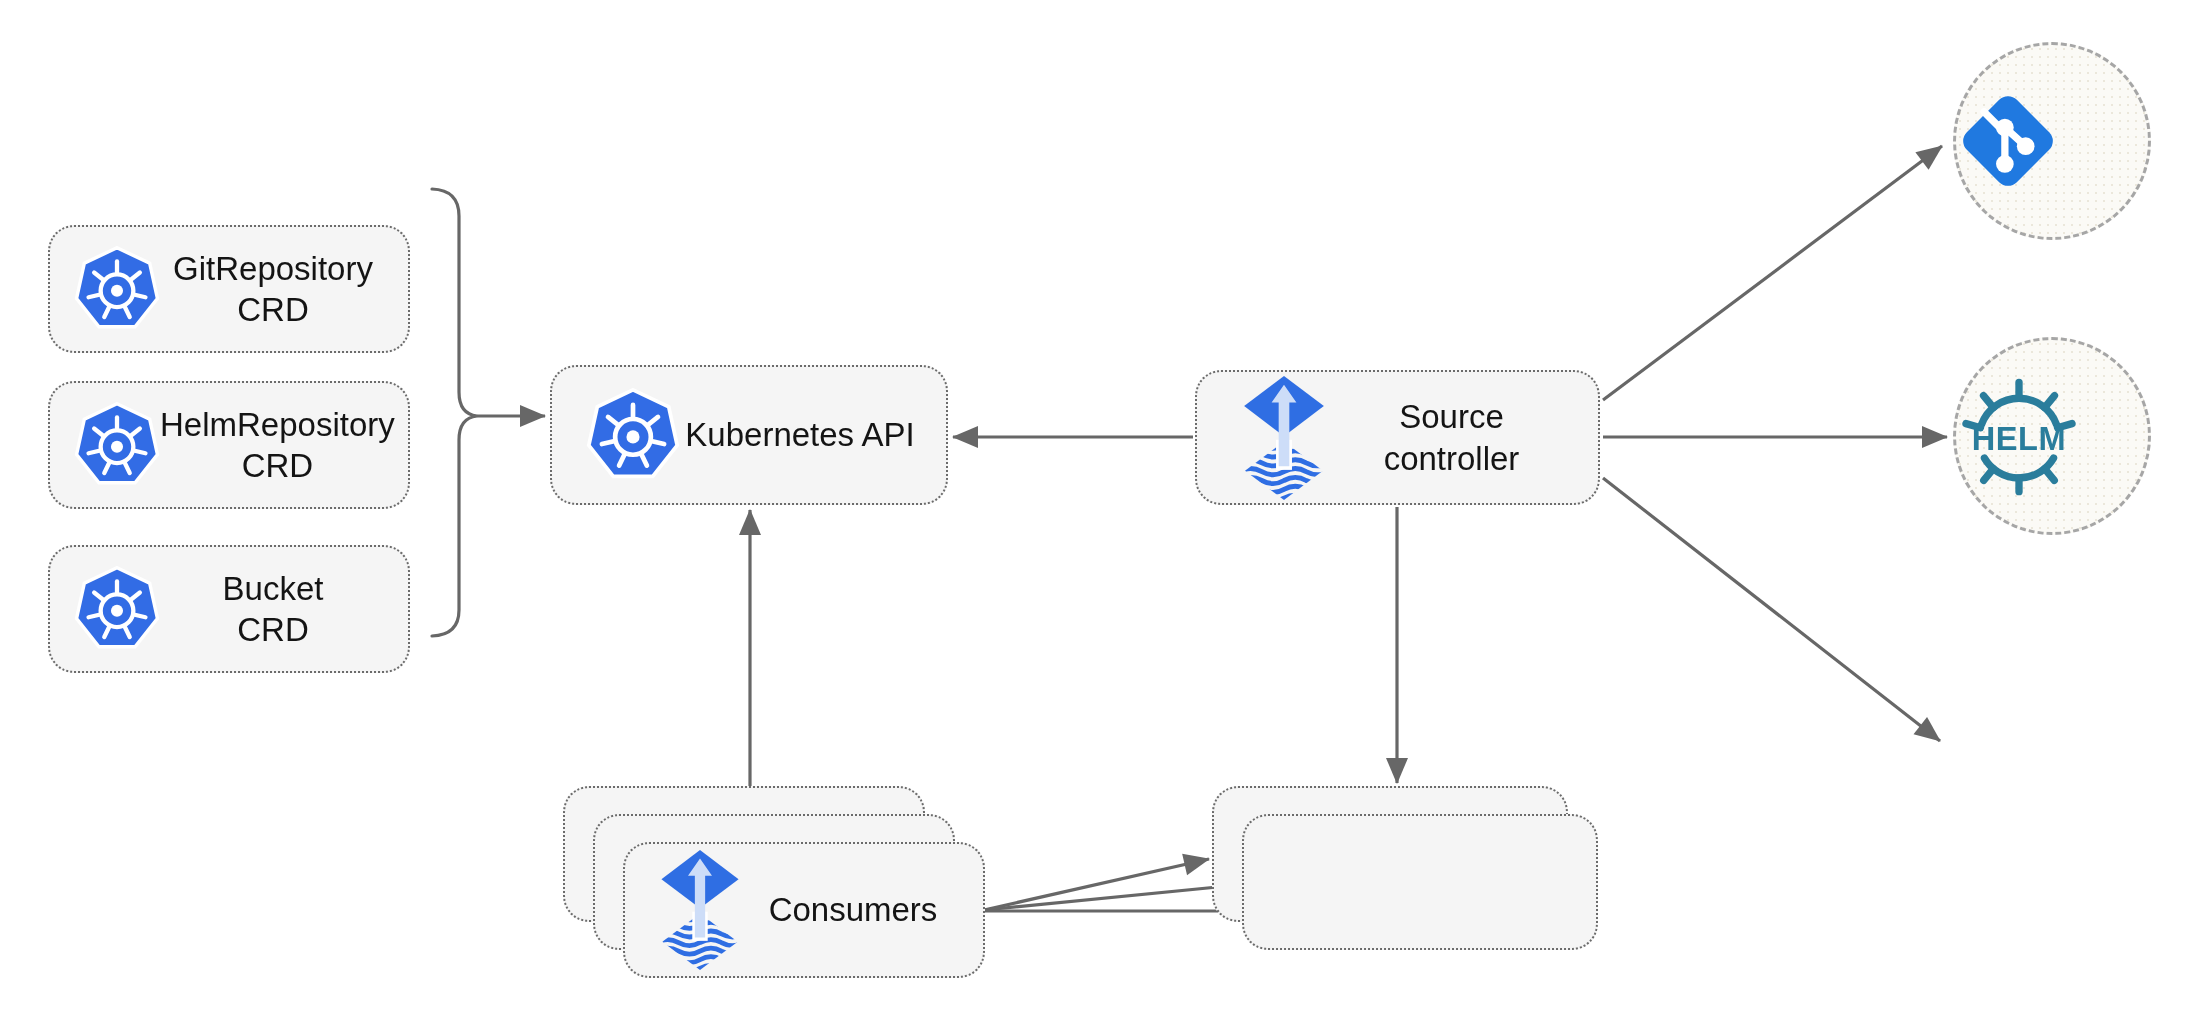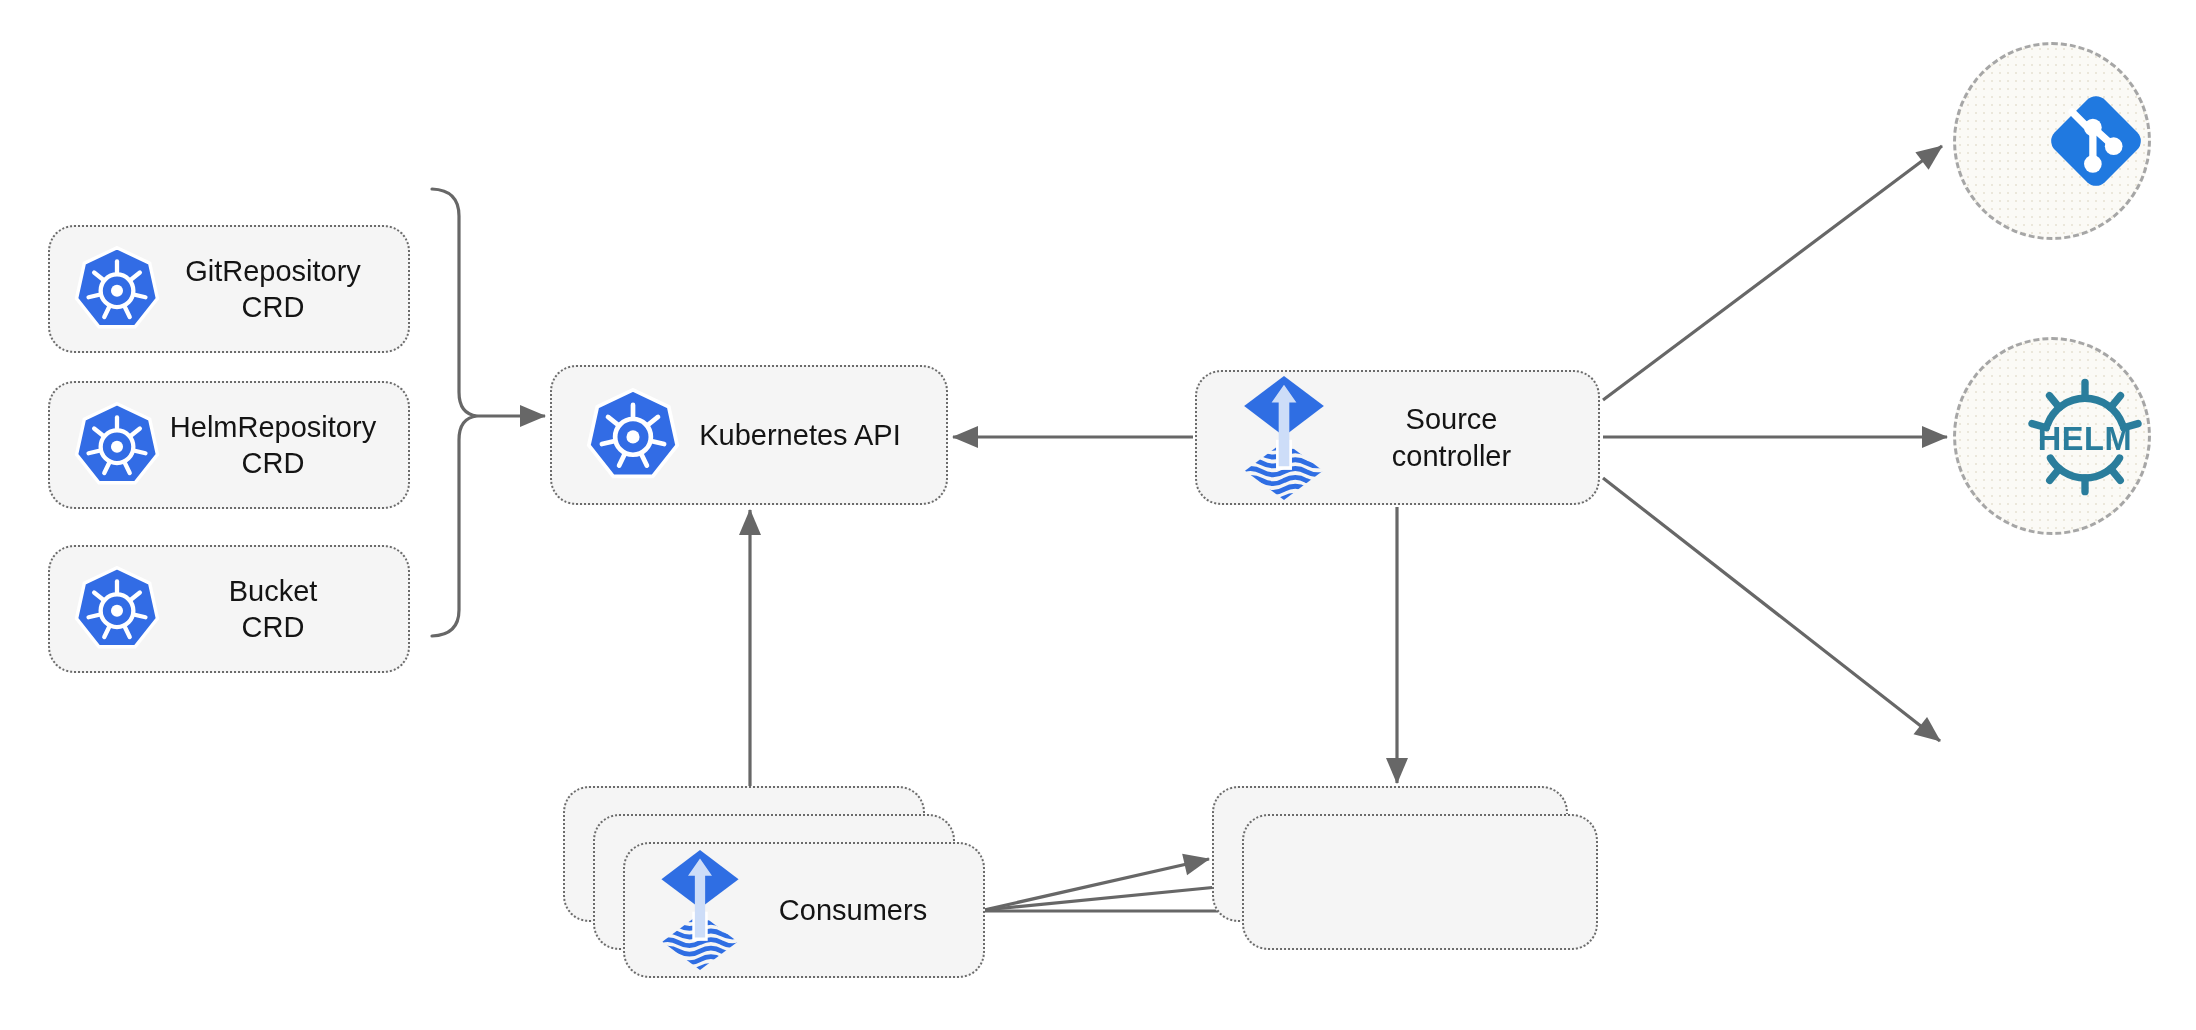--- a/index.html
+++ b/index.html
@@ -12,21 +12,21 @@
   .node {
     position:absolute; box-sizing:border-box;
     background:#f5f5f5;
     border:2.5px dotted #6b6b6b;
     border-radius:26px;
     display:flex; align-items:center;
   }
   .node .node-icon { flex:0 0 auto; display:flex; align-items:center; justify-content:center; }
   .node .node-label {
     flex:1 1 auto; text-align:center;
-    font-size:29px; line-height:1.25; color:#141414;
+    font-size:33px; line-height:1.25; color:#141414;
     white-space:pre-line;
   }
 
   
   .crd { left:48px; width:362px; height:128px; padding:0 22px 0 24px; }
   #crd-git    { top:225px; }
   #crd-helm   { top:381px; }
   #crd-bucket { top:545px; }
   .crd .node-icon { width:86px; height:86px; }
 
@@ -50,21 +50,21 @@
   #artifacts-front  { left:1272px; top:842px; width:356px; height:136px; padding:0 22px 0 40px; }
   #artifacts-front .node-icon { width:100px; height:102px; }
 
   
   .remote-circle {
     position:absolute; width:198px; height:198px; box-sizing:border-box;
     border:3px dashed #a6a6a6; border-radius:50%;
     background-color:#fbfaf6;
     background-image:radial-gradient(circle, #ebe7db 1.2px, rgba(0,0,0,0) 1.4px);
     background-size:8px 8px;
-    display:flex; align-items:center; justify-content:flex-end;text-decoration:underline;
+    display:flex; align-items:center; justify-content:flex-start;text-decoration:underline;
   }
   #remote-git  { left:1953px; top:42px;  }
   #remote-helm { left:1953px; top:337px; }
   #remote-s3   { left:1953px; top:652px; }
 </style>
 </head>
 <body>
 
 <div id="canvas">
 

